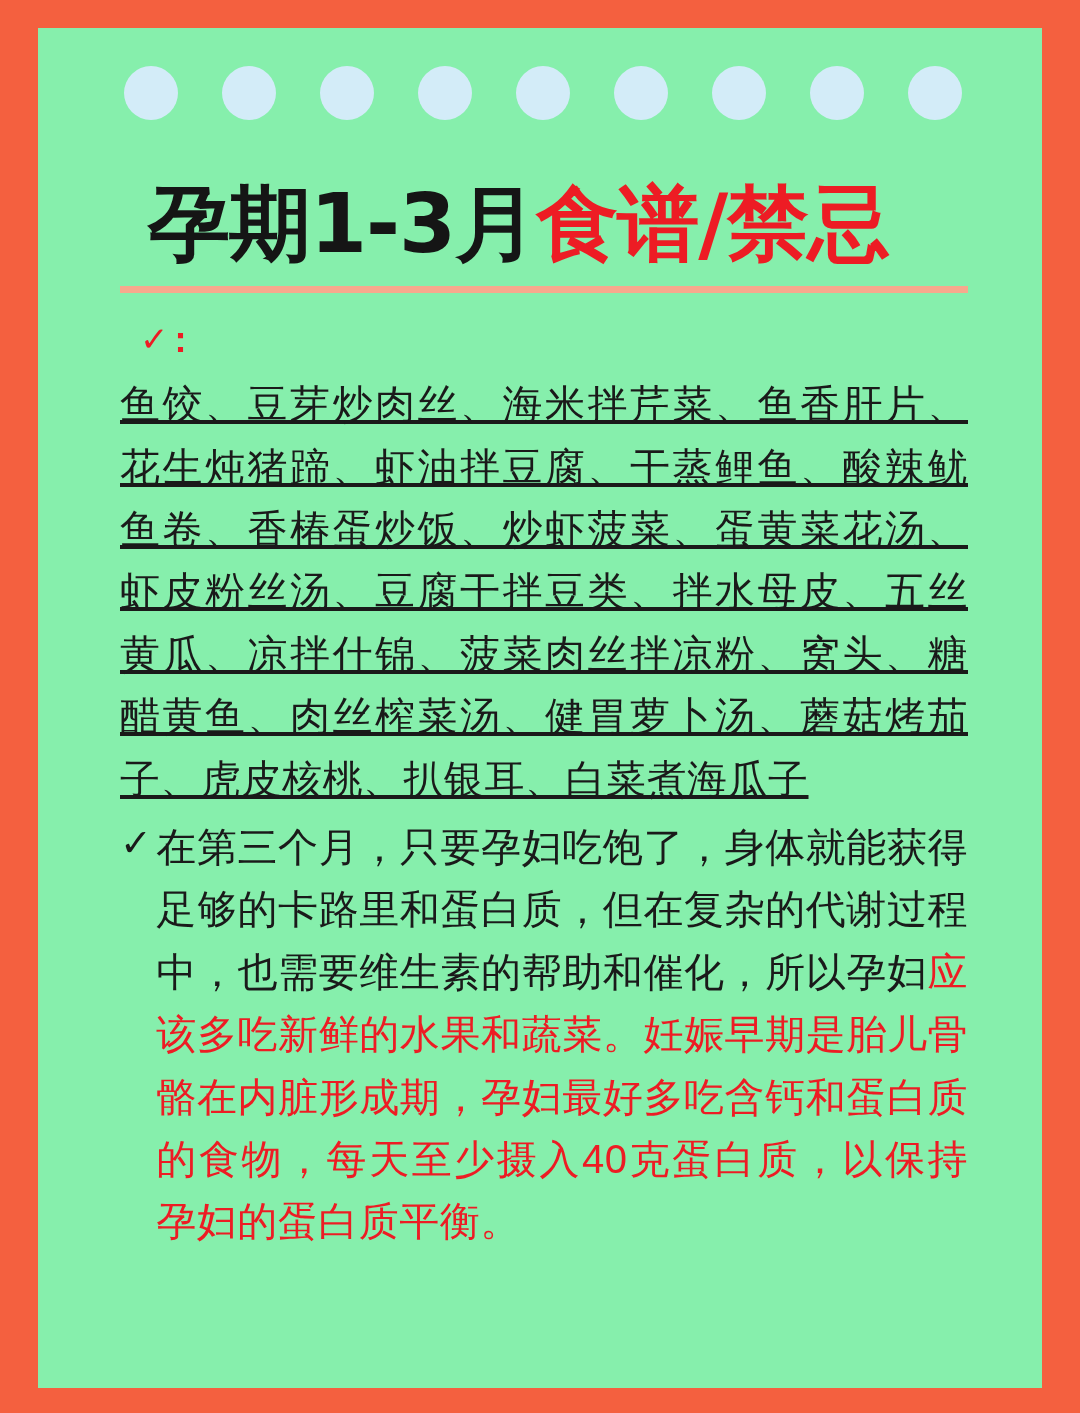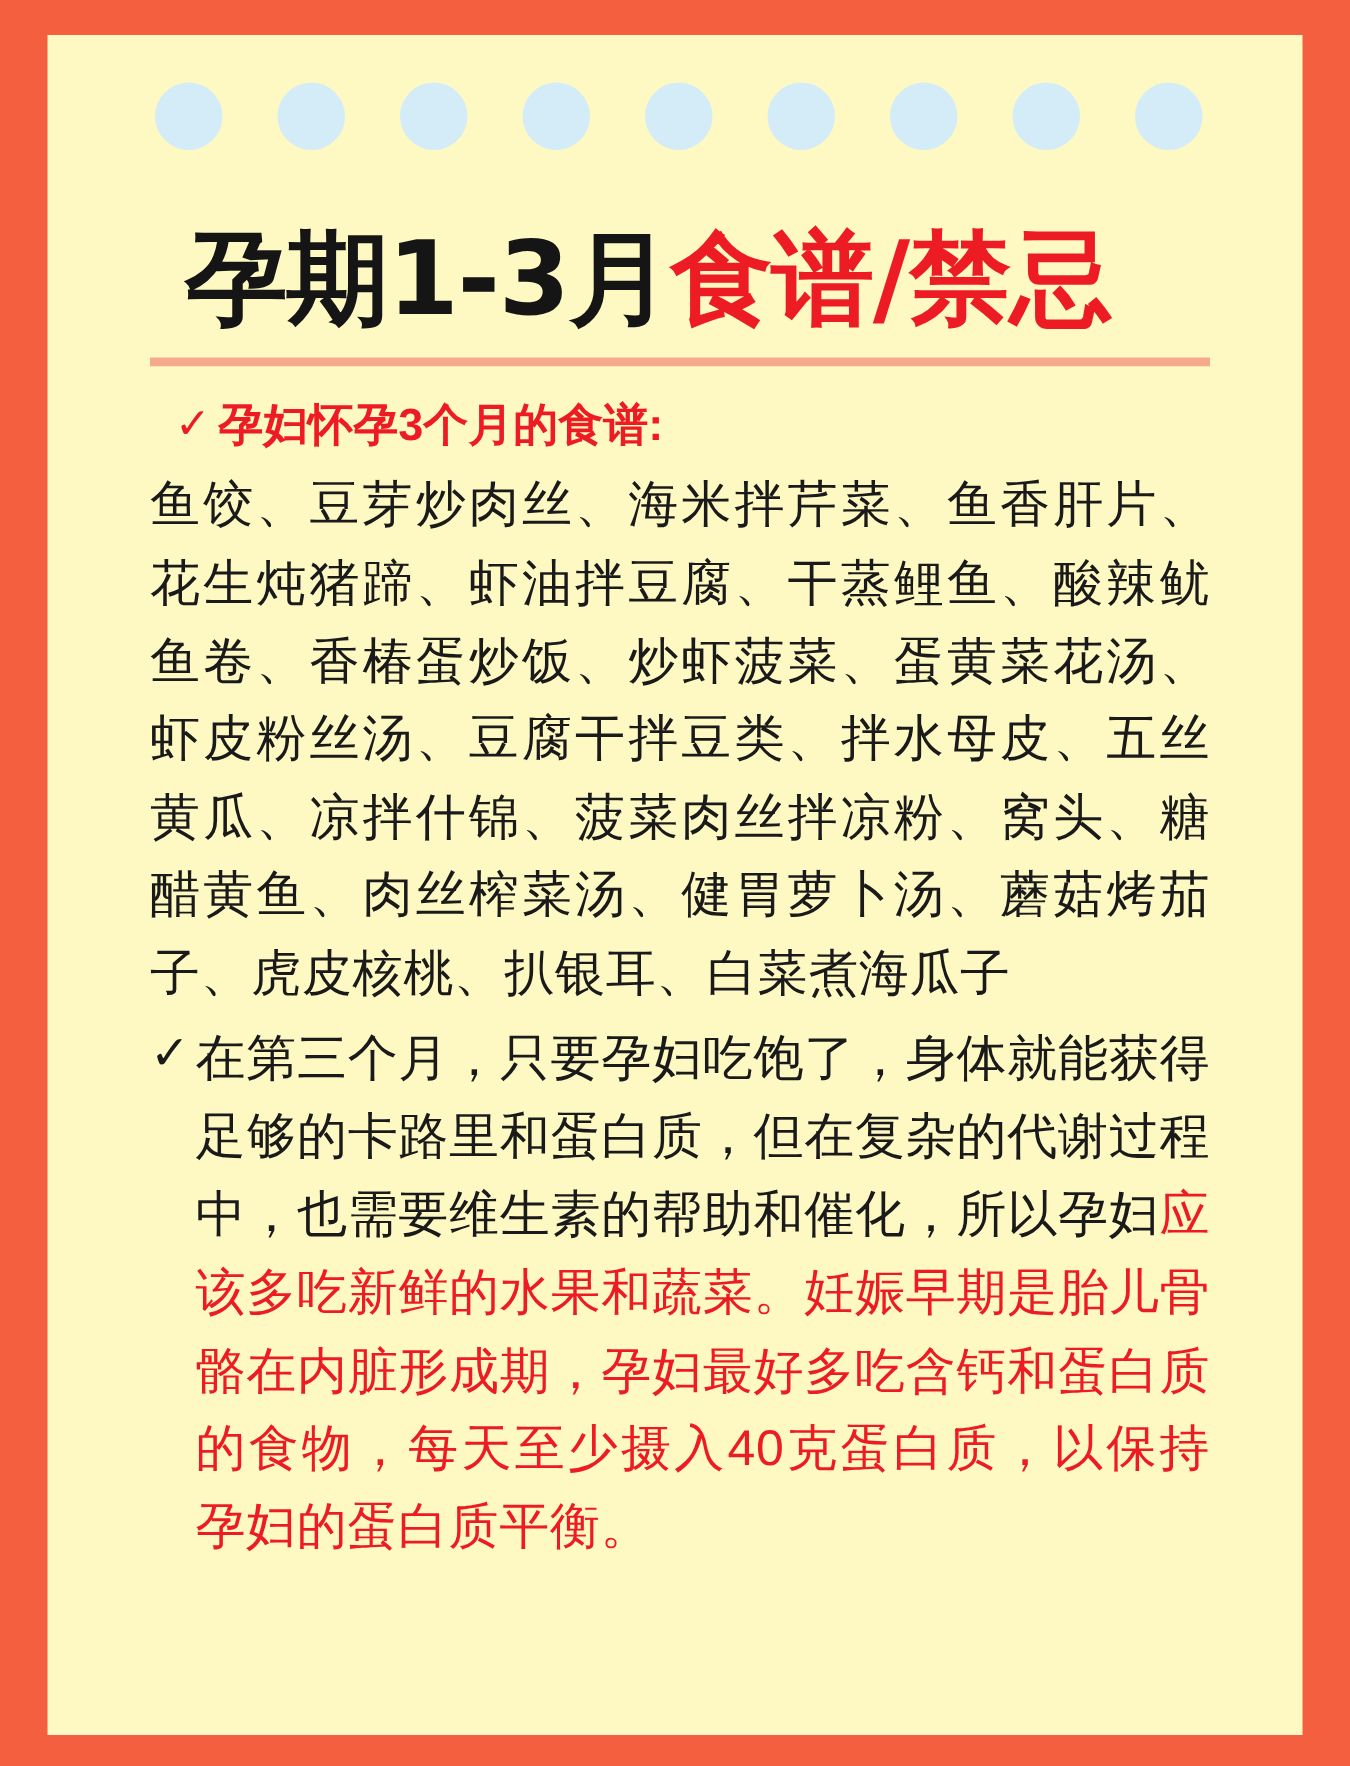--- a/index.html
+++ b/index.html
@@ -12,21 +12,21 @@
     background: #f4603f;
     font-family: "Liberation Sans", "DejaVu Sans", sans-serif;
     overflow: hidden;
   }
   .poster {
     position: absolute;
     left: 38px;
     top: 28px;
     width: 1004px;
     height: 1360px;
-    background: #fef9c3;
+    background: #86efac;
     box-sizing: border-box;
   }
   .rings {
     position: absolute;
     left: 0;
     top: 0;
     width: 100%;
     height: 130px;
     display: flex;
     justify-content: flex-start;
@@ -87,20 +87,21 @@
     transform: translateY(2px);
   }
   .sub-head .tail { color: #ed1c24; }
   .body-para {
     font-size: 40px;
     line-height: 1.56;
     color: #1a1a1a;
     letter-spacing: 0.5px;
     margin: 0 0 2px 0;
     text-align: justify;
+    text-decoration: underline;
   }
   .para2 {
     display: flex;
     align-items: flex-start;
     font-size: 40px;
     line-height: 1.56;
     color: #1a1a1a;
     letter-spacing: 0.5px;
     margin-top: 6px;
   }
@@ -133,21 +134,20 @@
   </div>
 
   <div class="content">
 
     <h1 class="title"><span class="black">孕期1-3月</span><span class="red">食谱/禁忌</span></h1>
 
     <div class="title-rule"></div>
 
     <div class="sub-head">
       <span class="check">✓</span>
-      <span>孕妇怀孕3个月的食谱</span>
       <span class="tail">:</span>
     </div>
 
     <p class="body-para">鱼饺、豆芽炒肉丝、海米拌芹菜、鱼香肝片、花生炖猪蹄、虾油拌豆腐、干蒸鲤鱼、酸辣鱿鱼卷、香椿蛋炒饭、炒虾菠菜、蛋黄菜花汤、虾皮粉丝汤、豆腐干拌豆类、拌水母皮、五丝黄瓜、凉拌什锦、菠菜肉丝拌凉粉、窝头、糖醋黄鱼、肉丝榨菜汤、健胃萝卜汤、蘑菇烤茄子、虎皮核桃、扒银耳、白菜煮海瓜子</p>
 
     <div class="para2">
       <span class="check">✓</span>
       <span class="ptext">
         <span>在第三个月，只要孕妇吃饱了，身体就能获得足够的卡路里和蛋白质，但在复杂的代谢过程中，也需要维生素的帮助和催化，所以孕妇</span><span class="hl">应该多吃新鲜的水果和蔬菜。妊娠早期是胎儿骨骼在内脏形成期，孕妇最好多吃含钙和蛋白质的食物，每天至少摄入40克蛋白质，以保持孕妇的蛋白质平衡。</span>
       </span>

